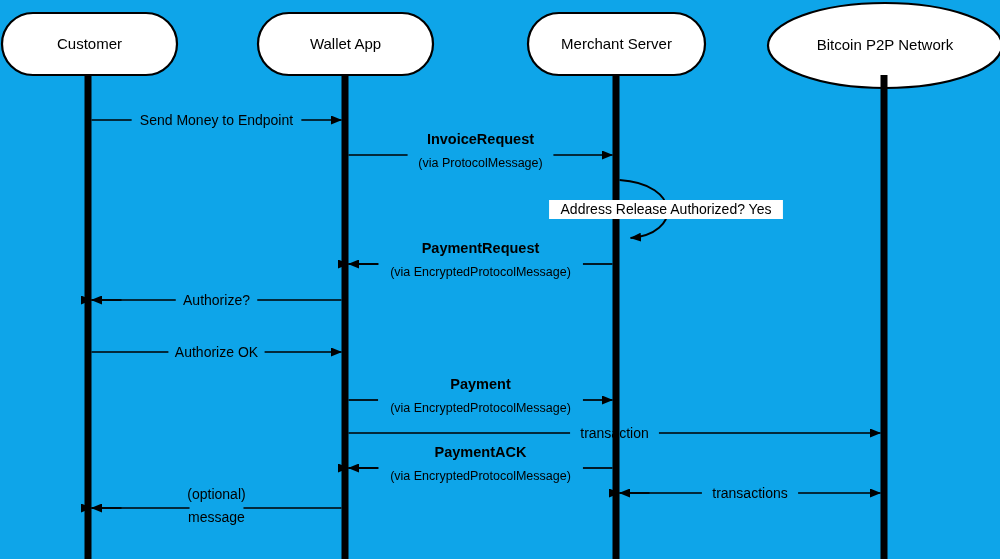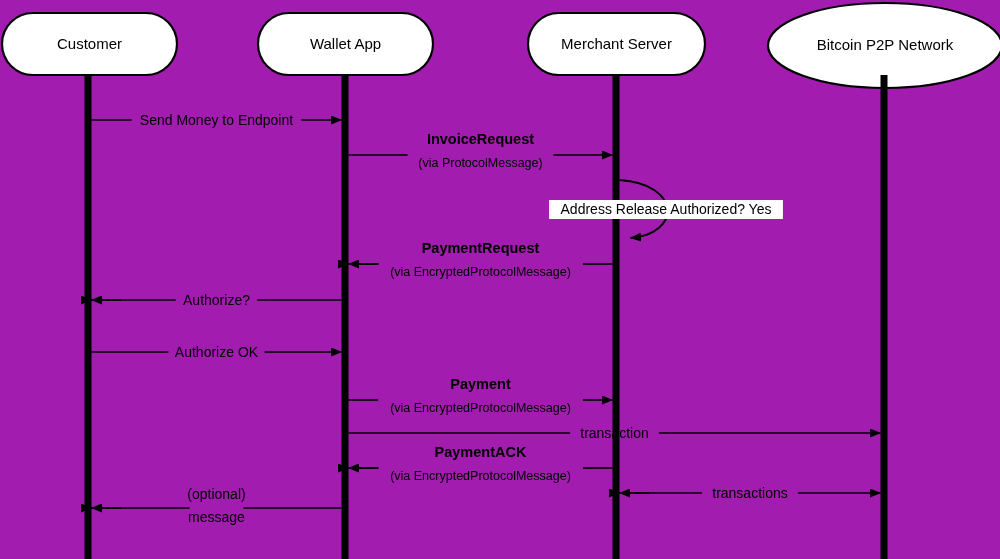--- a/index.html
+++ b/index.html
@@ -11,21 +11,21 @@
   body {
     width: 1000px;
     height: 559px;
     overflow: hidden;
     font-family: "Liberation Sans", sans-serif;
   }
   #diagram-root {
     position: relative;
     width: 1000px;
     height: 559px;
-    background: #a21caf;
+    background: #0ea5e9;
     text-align: right;
   }
   svg#seq-svg {
     display: block;
     width: 1000px;
     height: 559px;
   }
   .node-shape {
     fill: #ffffff;
     stroke: #000000;

